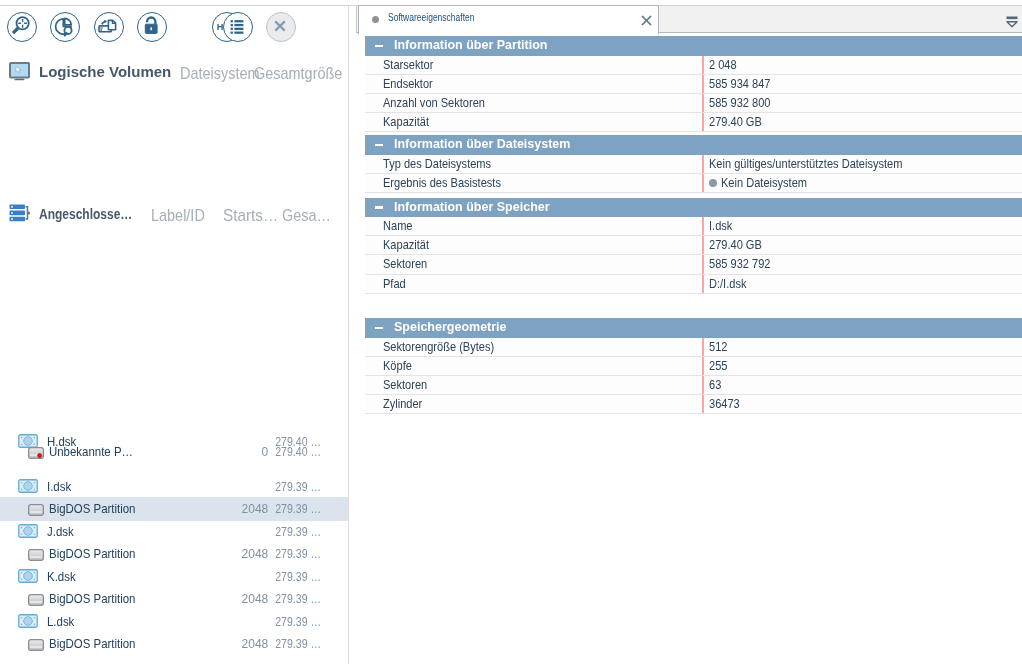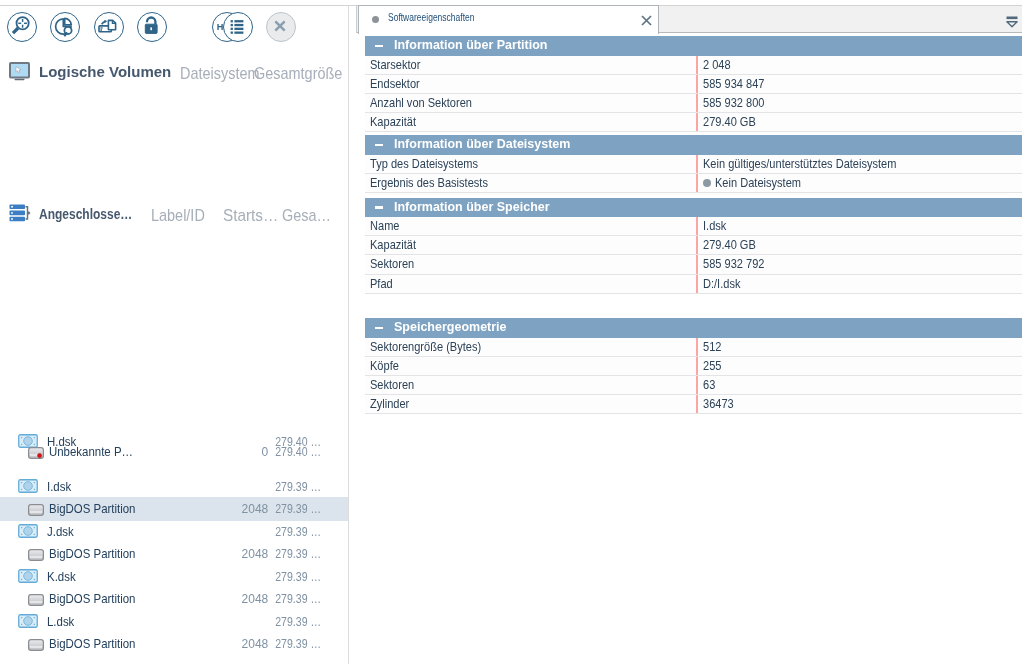--- a/index.html
+++ b/index.html
@@ -28,21 +28,21 @@
     border:1px solid #aeb4b9; border-bottom:none; }
   #tabdot { left:372px; top:16px; width:7px; height:7px; border-radius:50%; background:#8d9398; }
   #tabtext { left:388px; top:12px; font-size:10px; color:#1d4e79;text-decoration:underline; }
   .sec { left:365px; width:663px; }
   .shead { position:relative; height:19.5px; background:#7ea2c1; color:#fff; font-weight:bold;
     font-size:12.5px; line-height:19.5px; }
   .shead .mbar { position:absolute; left:9.5px; top:8.6px; width:8px; height:2.5px; background:#fff; }
   .shead .stitle { position:absolute; left:29px; top:0; }
   .prow { display:flex; height:19.2px; border-bottom:1px solid #e4e4e6;
     font-size:13px; color:#2c4257; background:#fdfdfe; }
-  .prow .k { width:331px; padding-left:5px; line-height:18px; }
+  .prow .k { width:331px; padding-left:5px; line-height:18px;margin-left:13px; }
   .prow .v { width:332px; border-left:2px solid #fca5a5; padding-left:5px; line-height:18px; }
   .vdot { display:inline-block; width:8px; height:8px; border-radius:50%;
     background:#8b99a4; margin-right:4px; vertical-align:-0.5px; }
 </style>
 </head>
 <body>
 <div class="abs" id="hairline"></div>
 <div class="abs" id="lborder"></div>
 
 <div class="abs tbtn" style="left:7px;">

